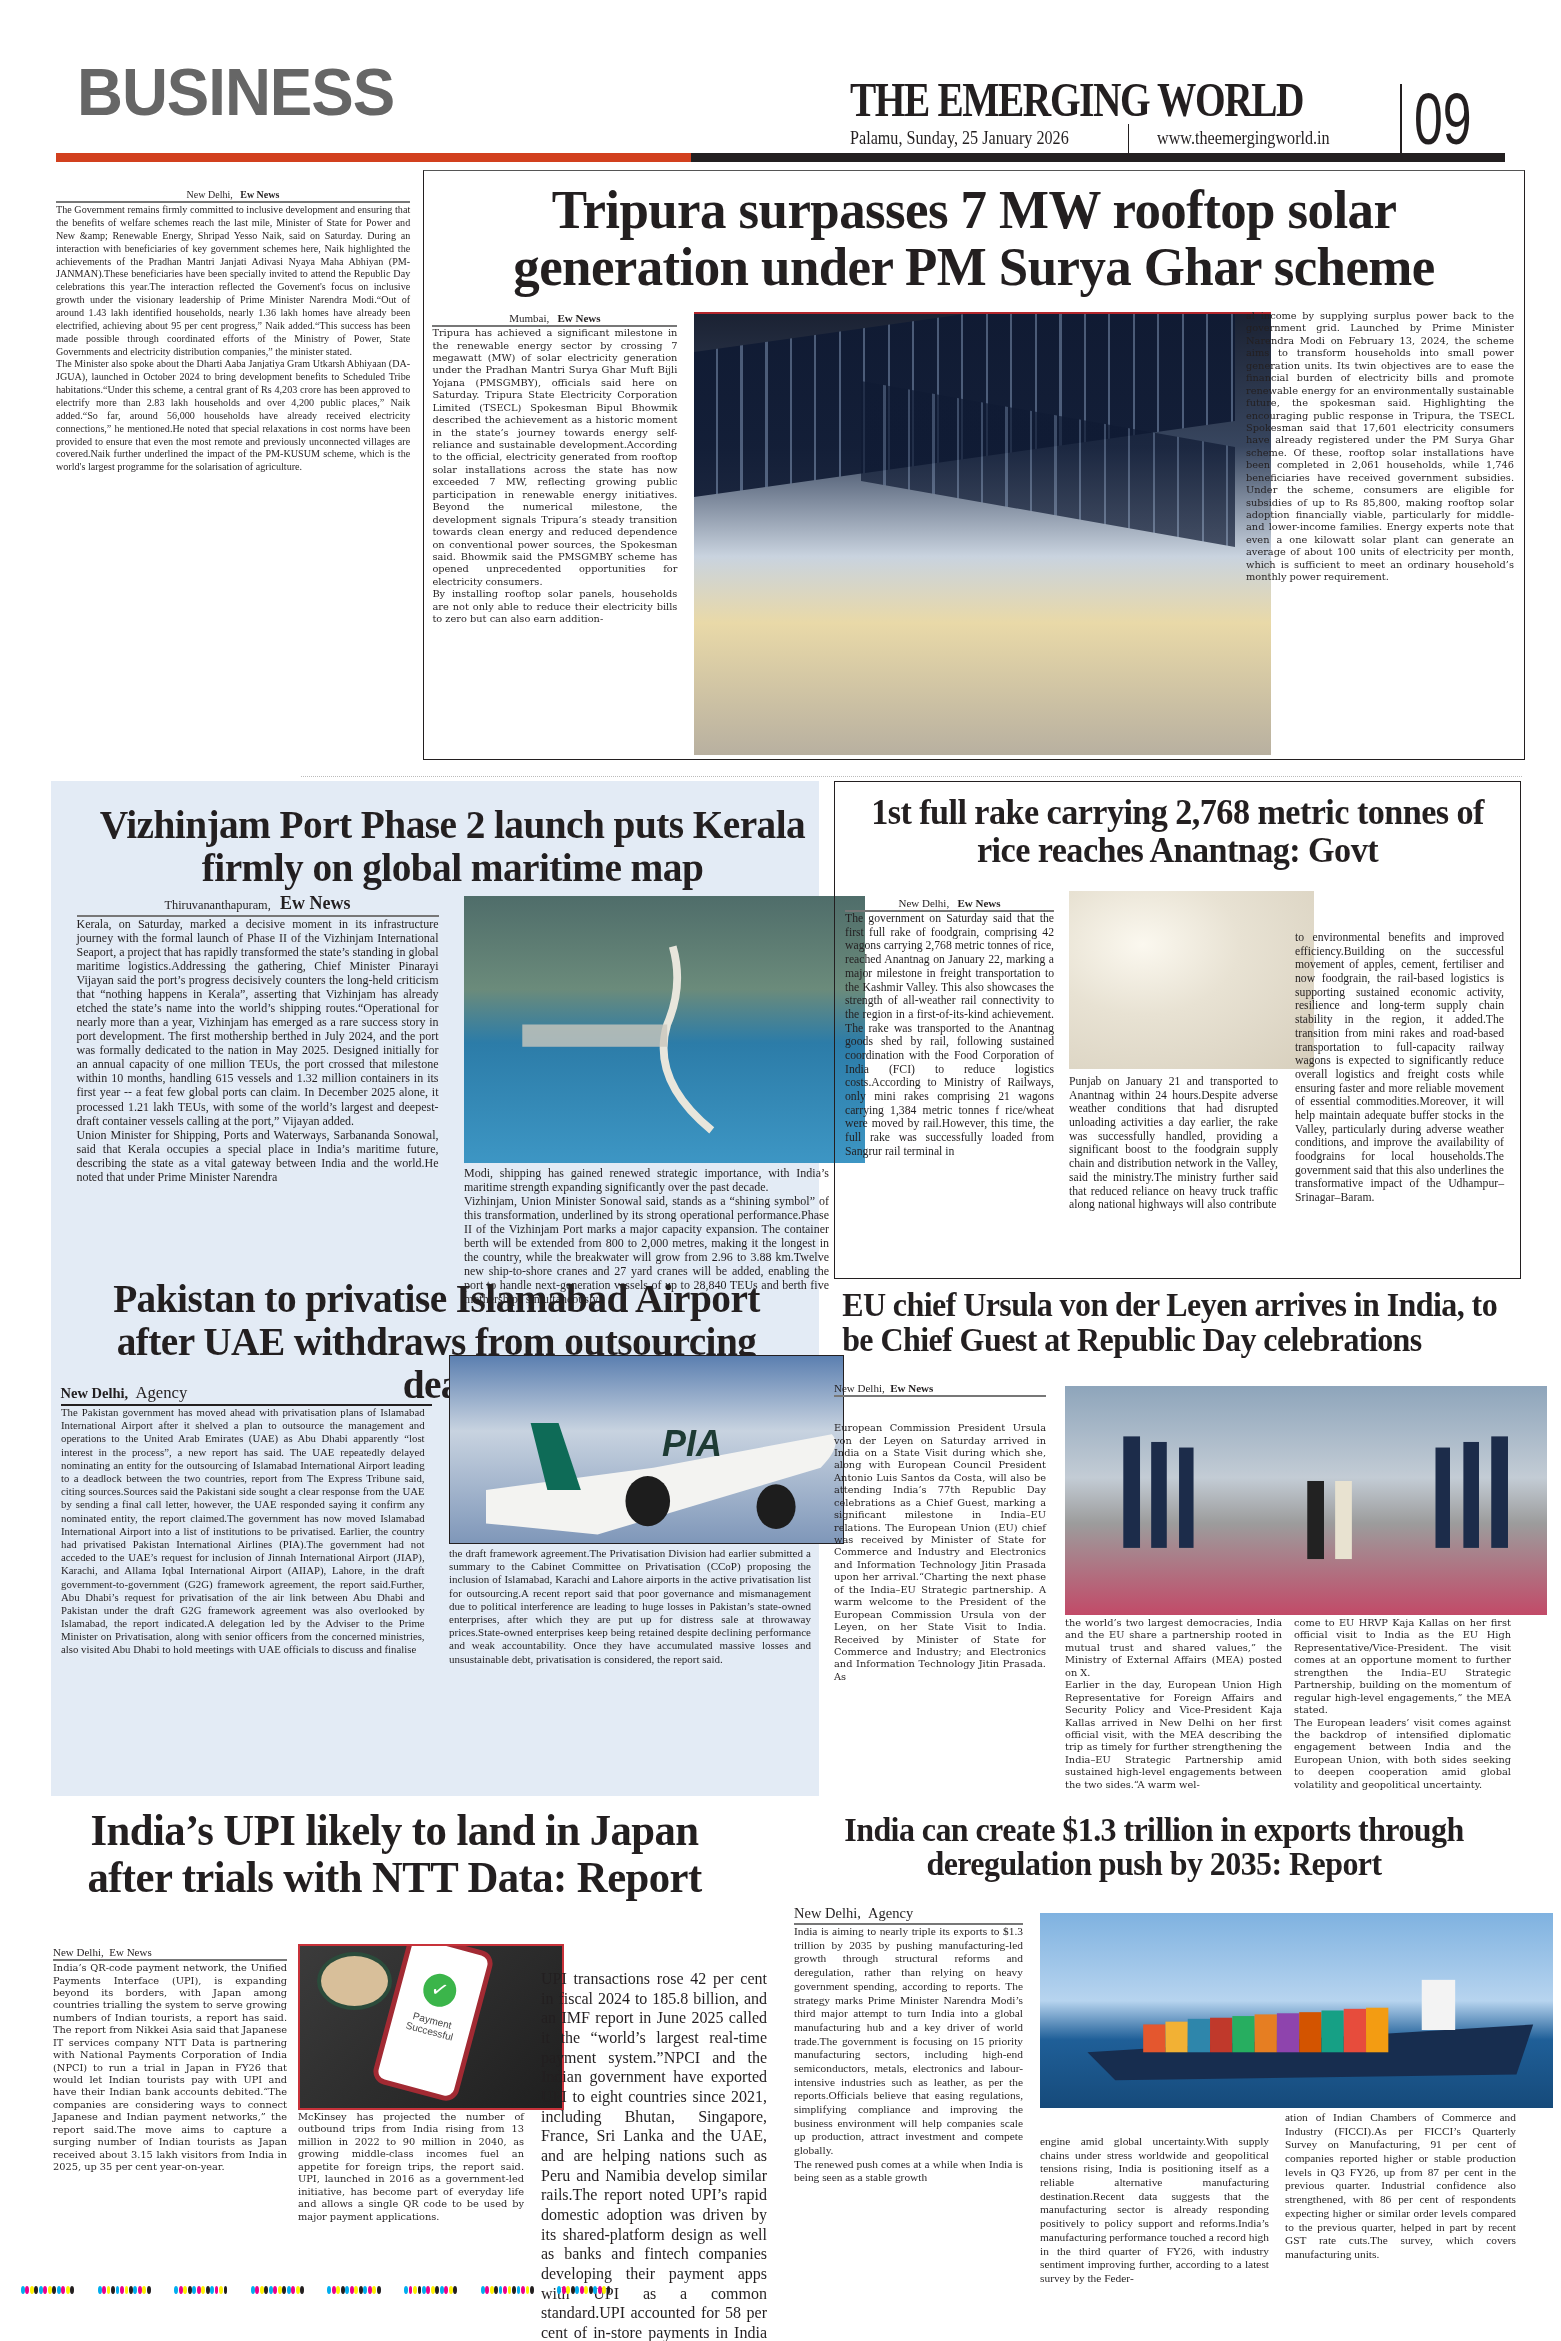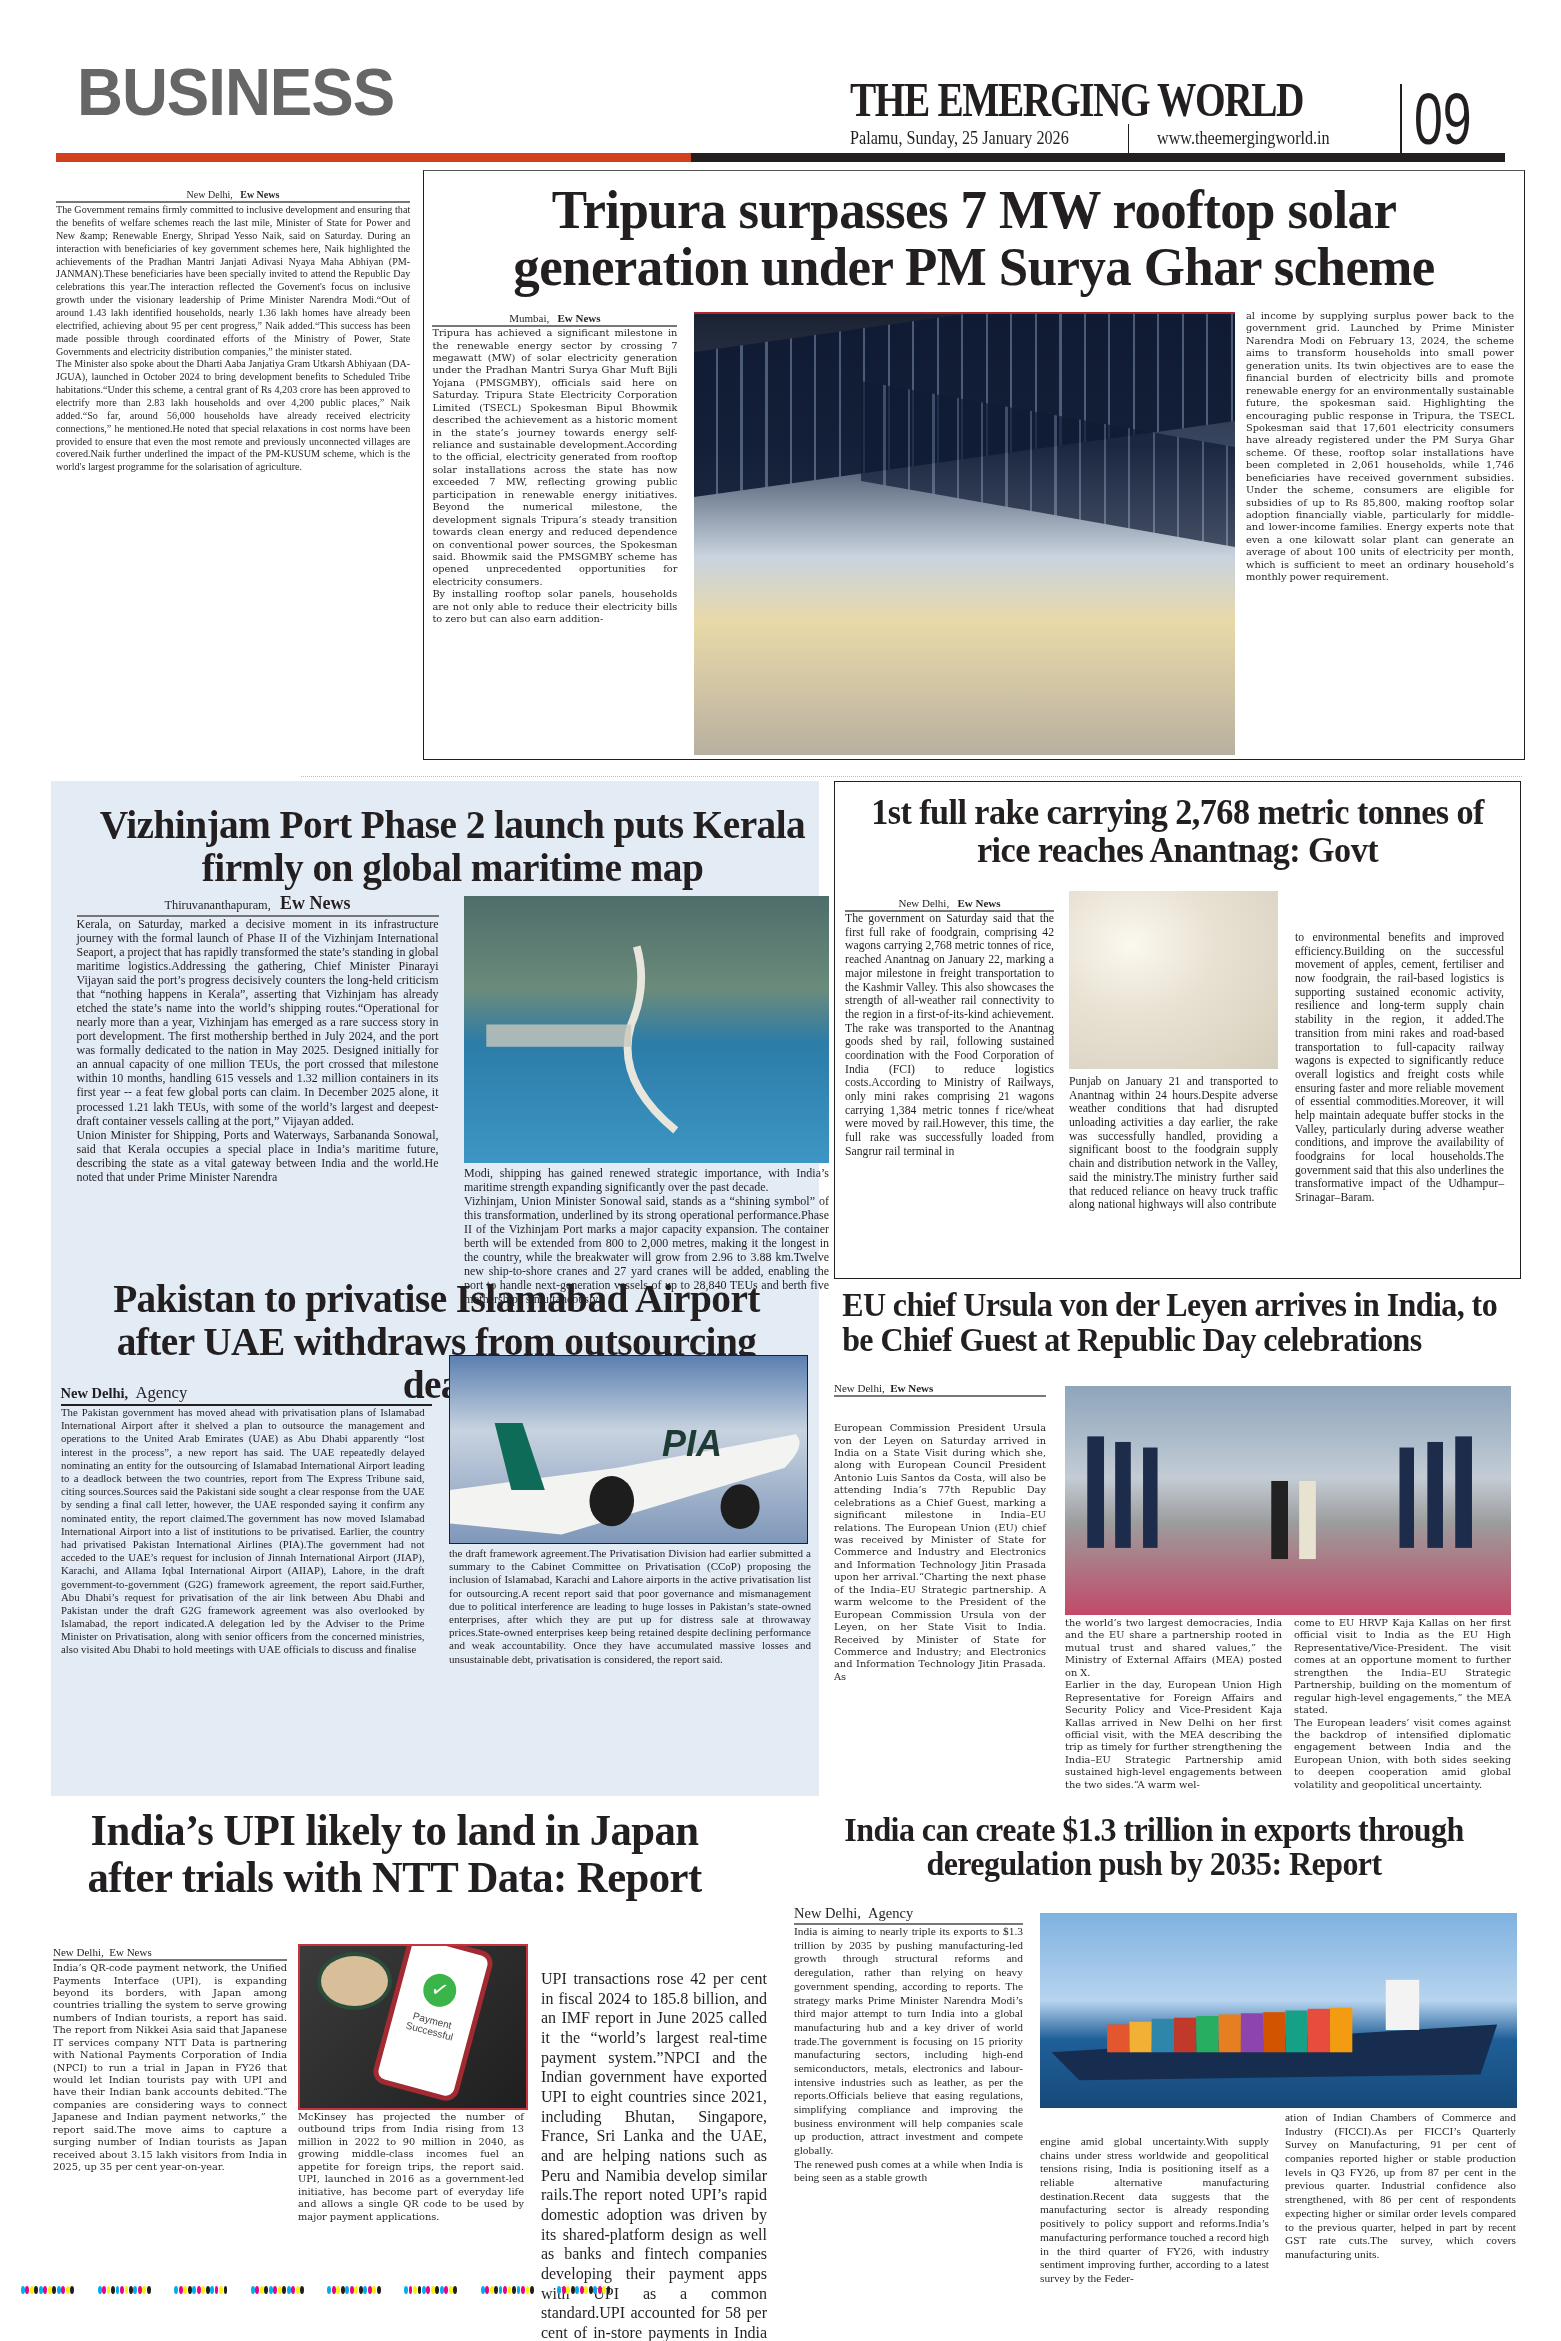--- a/index.html
+++ b/index.html
@@ -20,21 +20,21 @@
   .by b { font-weight:bold; }
   .body { font-size:11.4px; line-height:1.19; text-align:justify; hyphens:auto; }
   .body p { margin:0; }
   .wide { font-family:"DejaVu Serif", serif; font-size:9.8px; line-height:1.27; letter-spacing:0; }
   .cond { font-size:11.4px; }
 
   .box { border:1.7px solid #231f20; }
   .shade { background:#e3ebf5; }
   .dotsep { border-top:1.1px dotted #bbb; }
 
-  .img { overflow:hidden; }
+  .img { overflow:hidden;padding-left:36px; }
   
   .solar { background:linear-gradient(180deg,#1b2233 0%, #38465f 30%, #c9d3df 55%, #e9d9a8 70%, #b8b0a0 100%); border-top:2.2px solid #b3262c; }
   .solar .panel { position:absolute; background:repeating-linear-gradient(90deg,#0f1a33 0 22px,#50617e 22px 24.5px); opacity:.9; }
   .rice { background:radial-gradient(ellipse at 30% 30%, #fbf8ef 0%, #e8e2d3 40%, #d7cfbd 100%); }
   .port { background:linear-gradient(180deg,#4f6d6a 0%, #6b8b7b 35%, #2c7ca8 55%, #3d96c4 100%); }
   .plane { background:linear-gradient(180deg,#5b7fb0 0%, #c8d3e0 40%, #7f97b9 100%); border:1.1px solid #231f20; }
   .eu { background:linear-gradient(180deg,#8ea5bb 0%, #c3ccd5 40%, #9c9c9c 60%, #c24a68 100%); }
   .upi { background:linear-gradient(135deg,#3b3b3b, #1f1f1f); border:2.2px solid #c8323a; }
   .ship { background:linear-gradient(180deg,#7fb2e0 0%, #b7d4ef 45%, #1f5f98 65%, #164a7a 100%); }
 

